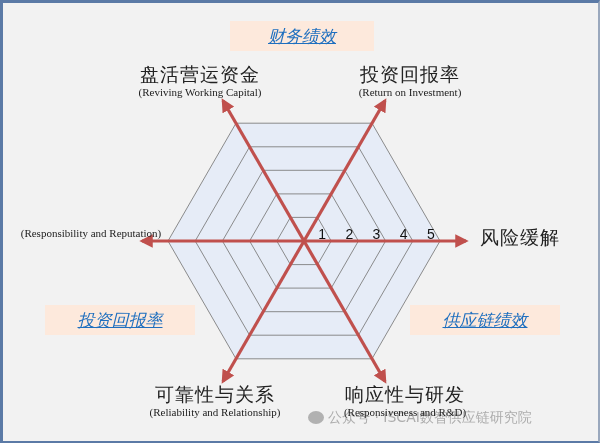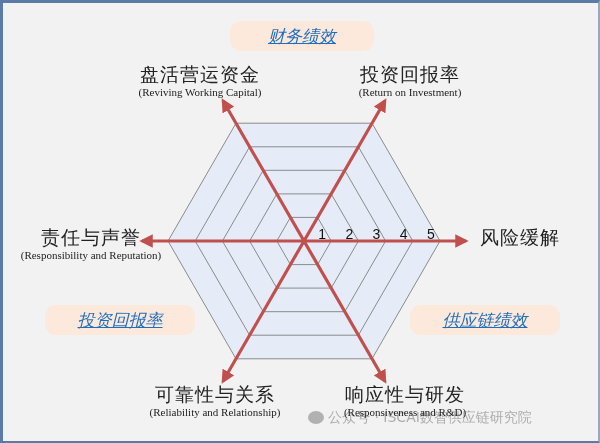--- a/index.html
+++ b/index.html
@@ -7,21 +7,21 @@
   .frame {
     position: absolute; left: 0; top: 0; width: 600px; height: 443px;
     box-sizing: border-box; background: #f2f2f2;
     border-top: 3px solid #5b7aa6; border-left: 3px solid #5b7aa6;
     border-bottom: 2px solid #5b7aa6; border-right: 2px solid #9aa8bd;
   }
   svg.chart { position: absolute; left: 0; top: 0; }
   .category {
     position: absolute; background: #fde9dc; color: #1f6fbf;
     font-family: "DejaVu Serif", serif; font-style: italic; font-size: 17px;
-    text-decoration: underline; text-align: center; line-height: 30px; height: 30px; border-radius: 11px;
+    text-decoration: underline; text-align: center; line-height: 30px; height: 30px;
   }
   .axis-label { position: absolute; text-align: center; color: #222; }
   .axis-label .zh { font-family: "DejaVu Sans", sans-serif; font-size: 19px; line-height: 22px; letter-spacing: 1px; }
   .axis-label .en { font-family: "Liberation Serif", serif; font-size: 11px; line-height: 14px; white-space: nowrap; }
   .tick { font-family: "Liberation Sans", sans-serif; font-size: 14px; fill: #111; }
   .watermark {
     position: absolute; left: 308px; top: 409px; font-family: "DejaVu Sans", sans-serif;
     font-size: 14px; color: rgba(150,150,150,0.75); white-space: nowrap;
   }
   .wm-icon {
@@ -78,19 +78,18 @@
 </div>
 <div class="axis-label" style="left:310px; top:383px; width:190px;">
   <div class="zh">响应性与研发</div>
   <div class="en" style="position:relative; z-index:2;text-align:center;">(Responsiveness and R&amp;D)</div>
 </div>
 <div class="axis-label" style="left:115px; top:383px; width:200px;">
   <div class="zh">可靠性与关系</div>
   <div class="en">(Reliability  and Relationship)</div>
 </div>
 <div class="axis-label" style="left:2px; top:226px; width:178px;">
-  <div class="zh">责任与声誉</div>
   <div class="en">(Responsibility and Reputation)</div>
 </div>
 
 <div class="watermark">
   <span class="wm-icon"></span><span>公众号 · ISCAI数智供应链研究院</span>
 </div>
 
 </body></html>

